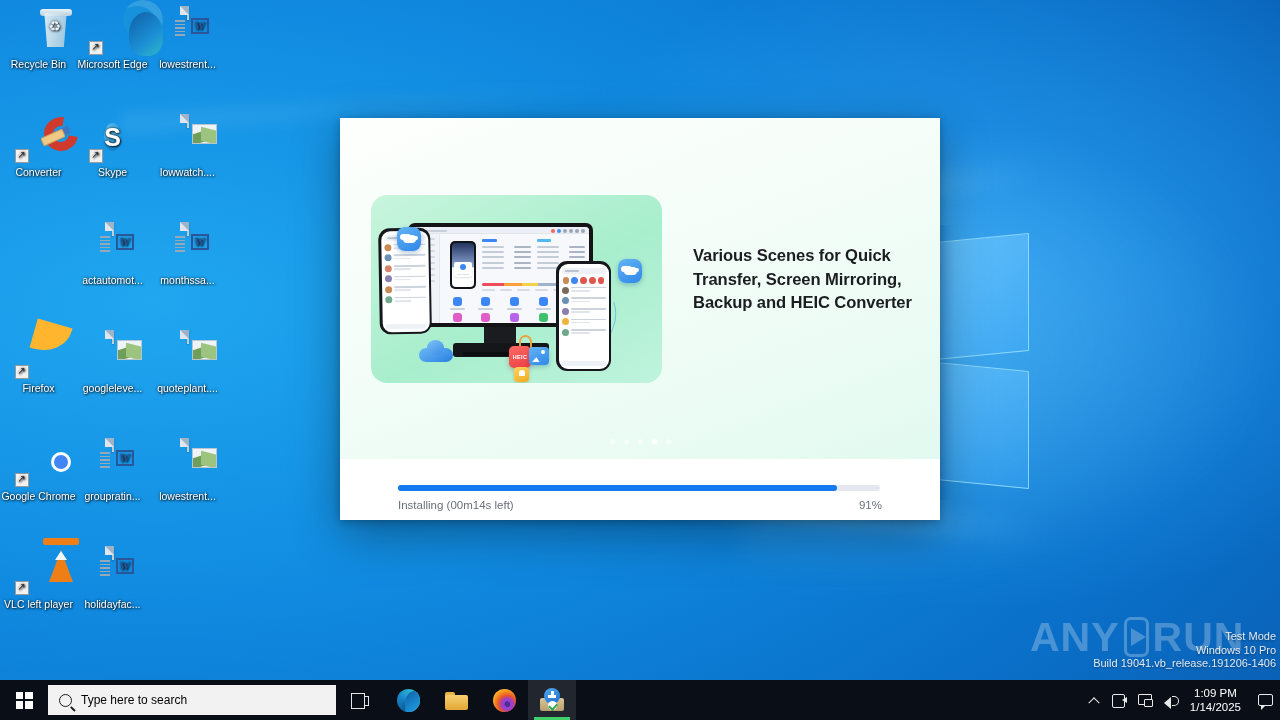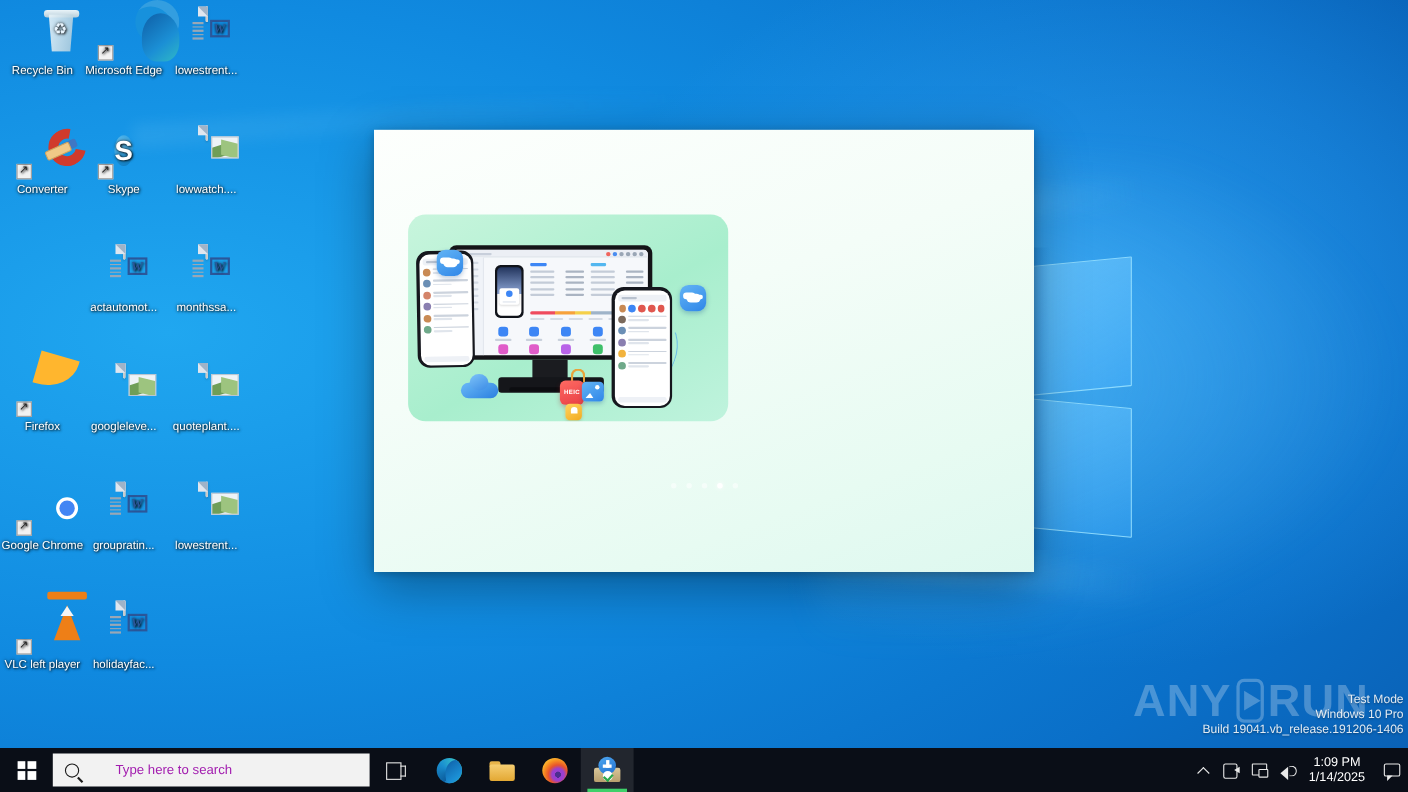--- a/index.html
+++ b/index.html
@@ -263,21 +263,21 @@
     font-size:11px;line-height:13.5px;text-shadow:0 1px 2px rgba(0,0,0,.4);}
 
   
   #taskbar{position:absolute;left:0;bottom:0;width:1280px;height:40px;background:#0a0e17;display:flex;align-items:center;}
   #start-btn{width:48px;height:40px;display:flex;align-items:center;justify-content:center;}
   .win-logo{width:17px;height:17px;display:grid;grid-template-columns:1fr 1fr;grid-template-rows:1fr 1fr;gap:2px;}
   .win-logo i{background:#fff;display:block;}
   #search-box{width:288px;height:30px;background:#f2f2f2;display:flex;align-items:center;gap:9px;padding:0 11px;}
   #search-box .mag{width:13px;height:13px;border:1.7px solid #1b1b1b;border-radius:50%;position:relative;flex:none;}
   #search-box .mag:after{content:"";position:absolute;right:-5px;bottom:-4px;width:6px;height:1.7px;background:#1b1b1b;transform:rotate(45deg);}
-  #search-ph{font-size:12px;color:#a21caf;margin-left:24px;}
+  #search-ph{font-size:12px;color:#000000;}
   .tb-item{width:48px;height:40px;display:flex;align-items:center;justify-content:center;position:relative;}
   .tb-item.active{background:rgba(255,255,255,.10);}
   .tb-item.active:after{content:"";position:absolute;left:6px;right:6px;bottom:0;height:3px;background:#3fd06a;}
   .tv-icon{width:18px;height:14px;position:relative;}
   .tv-icon:before{content:"";position:absolute;left:0;top:0;width:12px;height:14px;border:1.6px solid #e6e6e6;}
   .tv-icon:after{content:"";position:absolute;right:0;top:3px;width:4px;height:8px;border:1.6px solid #e6e6e6;border-left:none;}
   .tb-edge{width:23px;height:23px;border-radius:50%;position:relative;overflow:hidden;
     background:conic-gradient(from 200deg,#0c5e9e,#1a8fd0 30%,#35c1c9 55%,#4fd36b 72%,#1d7fc0 95%);}
   .tb-edge:before{content:"";position:absolute;left:8px;top:2px;width:19px;height:24px;border-radius:50% 50% 40% 40%;
     background:linear-gradient(140deg,#0e5ea6,#1b8fd5 60%,#2fb9c6);}
@@ -728,30 +728,38 @@
 
       <div class="cloud-badge" id="cb1"></div>
       <div class="cloud-badge" id="cb2"></div>
       <div class="cloud-blob"></div>
       <div class="lock-badge"></div>
       <div class="heic-badge">HEIC</div>
       <div class="photo-badge"></div>
       <div class="bell-badge"></div>
     </div>
 
+    <div id="hero-text">Various Scenes for Quick Transfer, Screen Mirroring, Backup and HEIC Converter</div>
   </div>
 
   <div id="carousel">
     <span></span>
     <span></span>
     <span></span>
     <span class="active"></span>
     <span></span>
   </div>
 
+  <div id="footer">
+    <div id="pbar-track">
+      <div id="pbar-fill" style="width: 91%;"></div>
+    </div>
+    <div id="pstatus">Installing (00m14s left)</div>
+    <div id="ppct">91%</div>
+  </div>
 </div>
 
 <div id="taskbar">
 
   <div id="start-btn">
     <span class="win-logo">
         <i></i>
         <i></i>
         <i></i>
         <i></i>

